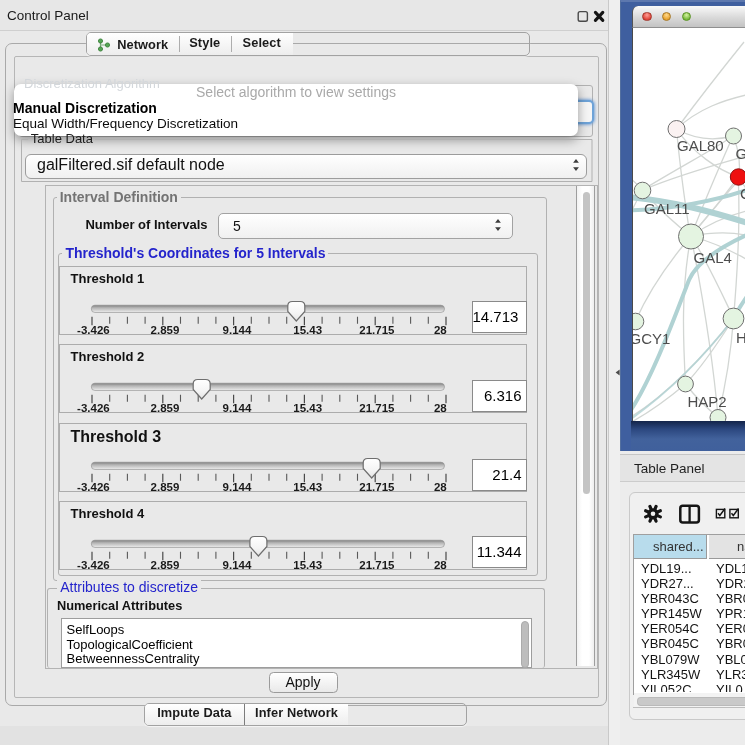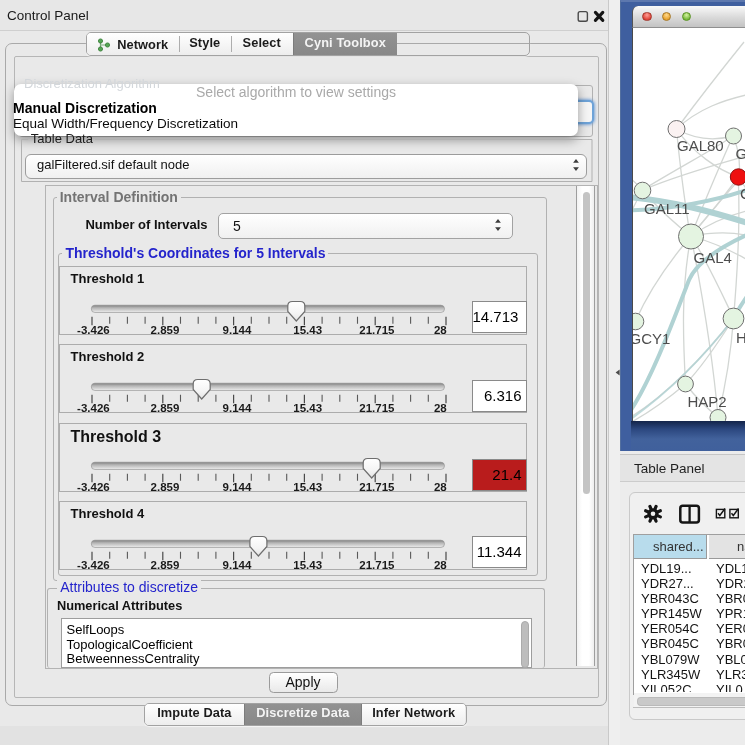--- a/index.html
+++ b/index.html
@@ -21,35 +21,34 @@
 <div class="abs" style="left:13.5px;top:55.5px;width:583px;height:640px;background:#e9e9e9;border:1px solid #b6b6b6;border-radius:2px;"></div>
 <div class="abs" style="left:86px;top:32px;width:442.0px;height:22px;border:1px solid #a2a2a2;border-radius:5px;overflow:hidden;display:flex;box-shadow:0 1px 1px rgba(255,255,255,.7);">
 <div style="width:91.5px;height:22px;background:linear-gradient(#ffffff,#ededed);display:flex;align-items:flex-end;justify-content:center;padding-bottom:3px;font-size:12.8px;font-weight:bold;color:#1b1b1b;letter-spacing:0.1px;box-sizing:border-box;"><svg width="14" height="14" viewBox="0 0 14 14" style="margin-right:6px">
         <path d="M3.5 3 L3.5 11 M3.5 7 L10.5 7" stroke="#7aa87a" stroke-width="1.2" fill="none"></path>
         <circle cx="3.5" cy="3" r="2.1" fill="#57a557" stroke="#2f7a2f" stroke-width="0.8"></circle>
         <circle cx="10.5" cy="7" r="2.1" fill="#57a557" stroke="#2f7a2f" stroke-width="0.8"></circle>
         <circle cx="3.5" cy="11" r="2.1" fill="#57a557" stroke="#2f7a2f" stroke-width="0.8"></circle>
       </svg>Network</div>
 <div style="width:52.5px;height:22px;position:relative;background-image:linear-gradient(#ffffff,#ededed);display:flex;align-items:center;justify-content:center;padding-bottom:3px;font-size:12.8px;font-weight:bold;color:#1b1b1b;letter-spacing:0.1px;box-sizing:border-box;"><div style="position:absolute;left:0;top:3px;bottom:3px;width:1px;background:#adadad;"></div>Style</div>
 <div style="width:61.5px;height:22px;position:relative;background-image:linear-gradient(#ffffff,#ededed);display:flex;align-items:center;justify-content:center;padding-bottom:3px;font-size:12.8px;font-weight:bold;color:#1b1b1b;letter-spacing:0.1px;box-sizing:border-box;"><div style="position:absolute;left:0;top:3px;bottom:3px;width:1px;background:#adadad;"></div>Select</div>
-<div style="width:104.5px;height:22px;background:linear-gradient(#929292,#888888);border-left:1px solid #7c7c7c;display:flex;align-items:center;justify-content:center;padding-bottom:3px;font-size:12.8px;font-weight:bold;color:#f4f4f4;letter-spacing:0.1px;box-sizing:border-box;">Cyni Toolbox</div>
 </div>
 <div class="abs" style="left:18.5px;top:84.5px;width:572px;height:50px;border:1px solid #b1b1b1;border-radius:3px;"></div>
 <div class="abs" style="left:569px;top:100px;width:21px;height:20px;background:#f6f6f6;border:2px solid #6ea3d8;border-radius:5px;box-shadow:0 0 3px 1px rgba(100,150,210,.8);"></div>
 <div class="abs" style="left:14px;top:83.5px;width:564px;height:52px;background:#ffffff;border-radius:7px;box-shadow:0 4px 11px rgba(0,0,0,.38);"></div>
 <div class="lbl" style="left:24px;top:71px;font-size:13px;line-height:26px;color:#d3d7db;font-weight:400;">Discretization Algorithm</div>
 <div class="lbl" style="left:296px;top:78px;transform:translateX(-50%);font-size:14px;line-height:28px;color:#a9a9a9;font-weight:400;">Select algorithm to view settings</div>
 <div class="lbl" style="left:13px;top:94px;font-size:14px;line-height:28px;color:#000000;font-weight:700;">Manual Discretization</div>
 <div class="lbl" style="left:13px;top:110.0px;font-size:13.5px;line-height:27.0px;color:#0a0a0a;font-weight:400;">Equal Width/Frequency Discretization</div>
 <svg class="abs" style="left:20.8px;top:139px" width="572" height="43" viewBox="0 0 572 43">
     <path d="M7.2 0.5 L0.5 0.5 L0.5 42.5 L571 42.5 L571 0.5 L74 0.5" fill="none" stroke="#b1b1b1" stroke-width="1"></path>
   </svg>
 <div class="lbl" style="left:30.8px;top:125.5px;font-size:13px;line-height:26px;color:#1c1c1c;font-weight:400;">Table Data</div>
 <div class="abs" style="left:25.2px;top:153.5px;width:559.5px;height:23px;background:linear-gradient(#ffffff,#f0f0f0);border:1px solid #9c9c9c;border-radius:6px;"></div>
-<div class="lbl" style="left:37px;top:151.3px;font-size:13px;line-height:27.0px;color:#111;font-weight:400;">galFiltered.sif default node</div>
+<div class="lbl" style="left:37px;top:151.3px;font-size:16px;line-height:27.0px;color:#111;font-weight:400;">galFiltered.sif default node</div>
 <svg class="abs" style="left:570.5px;top:158px" width="10" height="14" viewBox="0 0 10 14">
     <path d="M5 1 L7.9 4.8 L2.1 4.8 Z M5 13 L7.9 9.2 L2.1 9.2 Z" fill="#3d3d3d"></path>
   </svg>
 <div class="abs" style="left:45px;top:185px;width:551px;height:481.5px;border:1px solid #b3b3b3;"></div>
 <div class="abs" style="left:575.5px;top:185.5px;width:19.5px;height:480.5px;background:linear-gradient(90deg,#f2f2f2 0%,#ffffff 30%,#ffffff 70%,#efefef 100%);border-left:1px solid #9e9e9e;border-right:1px solid #9e9e9e;box-sizing:border-box;"></div>
 <div class="abs" style="left:583px;top:191.5px;width:7px;height:302.5px;background:#c4c4c4;border-radius:3.5px;"></div>
 <div class="abs" style="left:52.5px;top:197px;width:492px;height:382px;border:1px solid #b1b1b1;border-radius:3px;"></div>
 <div class="lbl" style="left:56.7px;top:183px;font-size:14px;line-height:28px;color:#737373;font-weight:700;"><span style="background:#e9e9e9;padding:0 3px;">Interval Definition</span></div>
 <div class="lbl" style="left:85.4px;top:212px;font-size:13px;line-height:26px;color:#111;font-weight:700;">Number of Intervals</div>
 <div class="abs" style="left:218px;top:213px;width:293px;height:24px;background:linear-gradient(#ffffff,#f0f0f0);border:1px solid #a2a2a2;border-radius:5px;"></div>
@@ -134,21 +133,21 @@
       <path d="M49.70 49.7 L49.70 56.8 M67.40 49.7 L67.40 56.8 M85.10 49.7 L85.10 56.8 M120.50 49.7 L120.50 56.8 M138.20 49.7 L138.20 56.8 M155.90 49.7 L155.90 56.8 M191.30 49.7 L191.30 56.8 M209.00 49.7 L209.00 56.8 M226.70 49.7 L226.70 56.8 M262.10 49.7 L262.10 56.8 M279.80 49.7 L279.80 56.8 M297.50 49.7 L297.50 56.8 M332.90 49.7 L332.90 56.8 M350.60 49.7 L350.60 56.8 M368.30 49.7 L368.30 56.8" stroke="#5a5a5a" stroke-width="1.1" fill="none"></path>
       <path d="M32.00 49.7 L32.00 58.2 M102.80 49.7 L102.80 58.2 M173.60 49.7 L173.60 58.2 M244.40 49.7 L244.40 58.2 M315.20 49.7 L315.20 58.2 M386.00 49.7 L386.00 58.2" stroke="#4a4a4a" stroke-width="1.2" fill="none"></path>
       <text x="33.4" y="66.8" font-size="11.5" font-weight="bold" fill="#1a1a1a" text-anchor="middle" font-family="Liberation Sans, sans-serif">-3.426</text>
       <text x="105" y="66.8" font-size="11.5" font-weight="bold" fill="#1a1a1a" text-anchor="middle" font-family="Liberation Sans, sans-serif">2.859</text>
       <text x="177" y="66.8" font-size="11.5" font-weight="bold" fill="#1a1a1a" text-anchor="middle" font-family="Liberation Sans, sans-serif">9.144</text>
       <text x="247.7" y="66.8" font-size="11.5" font-weight="bold" fill="#1a1a1a" text-anchor="middle" font-family="Liberation Sans, sans-serif">15.43</text>
       <text x="316.9" y="66.8" font-size="11.5" font-weight="bold" fill="#1a1a1a" text-anchor="middle" font-family="Liberation Sans, sans-serif">21.715</text>
       <text x="380.3" y="66.8" font-size="11.5" font-weight="bold" fill="#1a1a1a" text-anchor="middle" font-family="Liberation Sans, sans-serif">28</text>
       <path d="M 303.2 44.5 L 303.2 39 Q 303.2 34.5 307.7 34.5 L 315.7 34.5 Q 320.2 34.5 320.2 39 L 320.2 44.5 L 311.7 54 Z" fill="url(#thm)" stroke="#6e6e6e" stroke-width="1.2"></path>
     </svg>
-<div class="abs" style="left:411.5px;top:34.7px;width:55.5px;height:32px;background:#b91c1c;border:1px solid #8a8a8a;font-size:15px;color:#000;text-align:right;line-height:30px;padding-right:4.5px;box-sizing:border-box;">21.4</div>
+<div class="abs" style="left:411.5px;top:34.7px;width:55.5px;height:32px;background:#ffffff;border:1px solid #8a8a8a;font-size:15px;color:#000;text-align:right;line-height:30px;padding-right:4.5px;box-sizing:border-box;">21.4</div>
 </div>
 <div class="abs" style="left:59px;top:500.7px;width:466px;height:67px;border:1px solid #acacac;">
 <div class="lbl" style="left:10.5px;top:4px;font-size:13px;font-weight:bold;color:#111;">Threshold 4</div>
 <svg width="468" height="69" viewBox="0 0 468 69" style="position:absolute;left:0;top:0">
       <defs>
         <linearGradient id="trk" x1="0" y1="0" x2="0" y2="1">
           <stop offset="0" stop-color="#7e7e7e"></stop>
           <stop offset="0.35" stop-color="#b3b3b3"></stop>
           <stop offset="1" stop-color="#ededed"></stop>
         </linearGradient>
@@ -175,21 +174,20 @@
 <div class="lbl" style="left:57.2px;top:573px;font-size:14px;line-height:28px;color:#2424cc;font-weight:400;"><span style="background:#e9e9e9;padding:0 3px;">Attributes to discretize</span></div>
 <div class="lbl" style="left:56.9px;top:593.2px;font-size:12.8px;line-height:25.6px;color:#111;font-weight:700;">Numerical Attributes</div>
 <div class="abs" style="left:61.3px;top:618.4px;width:468.5px;height:47.8px;background:#ffffff;border:1px solid #9d9d9d;overflow:hidden;"></div>
 <div class="lbl" style="left:66.5px;top:616.8px;font-size:13px;line-height:26px;color:#000;font-weight:400;">SelfLoops</div>
 <div class="lbl" style="left:66.5px;top:631.6px;font-size:13px;line-height:26px;color:#000;font-weight:400;">TopologicalCoefficient</div>
 <div class="lbl" style="left:66.5px;top:646.4px;font-size:13px;line-height:26px;color:#000;font-weight:400;">BetweennessCentrality</div>
 <div class="abs" style="left:520.8px;top:620.5px;width:6.5px;height:45px;background:#bdbdbd;border:1px solid #ababab;border-radius:4px;"></div>
 <div class="abs" style="left:268.5px;top:671.6px;width:67px;height:19.5px;background:linear-gradient(#ffffff,#e9e9e9);border:1px solid #9b9b9b;border-radius:4.5px;text-align:center;font-size:14px;color:#111;line-height:19px;">Apply</div>
 <div class="abs" style="left:144px;top:702.5px;width:320.5px;height:21px;border:1px solid #a2a2a2;border-radius:5px;overflow:hidden;display:flex;box-shadow:0 1px 1px rgba(255,255,255,.7);">
 <div style="width:98.8px;height:21px;background:linear-gradient(#ffffff,#ededed);display:flex;align-items:center;justify-content:center;padding-bottom:3px;font-size:12.8px;font-weight:bold;color:#1b1b1b;letter-spacing:0.1px;box-sizing:border-box;">Impute Data</div>
-<div style="width:117.2px;height:21px;background:linear-gradient(#929292,#888888);border-left:1px solid #7c7c7c;display:flex;align-items:center;justify-content:center;padding-bottom:3px;font-size:12.8px;font-weight:bold;color:#f4f4f4;letter-spacing:0.1px;box-sizing:border-box;">Discretize Data</div>
 <div style="width:104.5px;height:21px;background:linear-gradient(#ffffff,#ededed);border-left:1px solid #7c7c7c;display:flex;align-items:center;justify-content:center;padding-bottom:3px;font-size:12.8px;font-weight:bold;color:#1b1b1b;letter-spacing:0.1px;box-sizing:border-box;">Infer Network</div>
 </div>
 <svg class="abs" style="left:615px;top:368.5px" width="5" height="7" viewBox="0 0 5 7">
     <path d="M4.6 0.6 L0.6 3.5 L4.6 6.4 Z" fill="#4a4a4a"></path>
   </svg>
 <div class="abs" style="left:620px;top:0px;width:125px;height:451px;background:#3f5f9f;border-top:2px solid #5d78ae;border-left:1px solid #54709f;box-sizing:border-box;"></div>
 <div class="abs" style="left:630.5px;top:421px;width:114.5px;height:30px;background:linear-gradient(#13244a 0%,#2c4880 28%,#42629c 60%,#40609c 100%);"></div>
 <div class="abs" style="left:631.5px;top:5.5px;width:113.5px;height:22px;background:linear-gradient(#f9f9f9 0%,#d9d9d9 55%,#c3c3c3 100%);border-radius:6px 0 0 0;border-bottom:1px solid #8f8f8f;border-left:1px solid #555;box-sizing:border-box;"></div>
 <div class="abs" style="left:642.2px;top:11.7px;width:9.6px;height:9.6px;border-radius:50%;background:radial-gradient(circle at 50% 30%,#ff9f96 0%,#dd4237 70%);border:1px solid #a2362c;box-sizing:border-box;"></div>
 <div class="abs" style="left:661.7px;top:11.7px;width:9.6px;height:9.6px;border-radius:50%;background:radial-gradient(circle at 50% 30%,#ffd98d 0%,#e8a22e 70%);border:1px solid #a87722;box-sizing:border-box;"></div>

